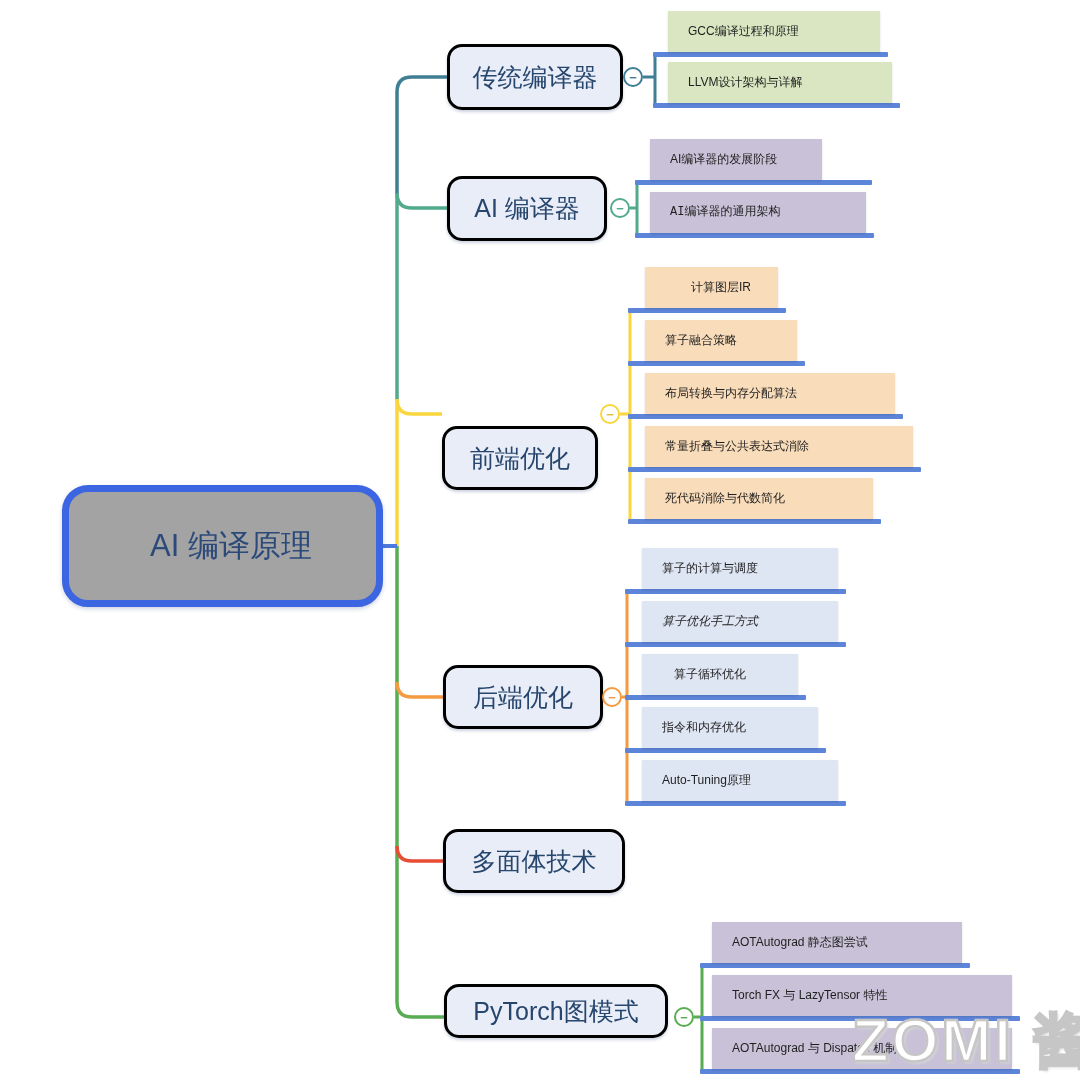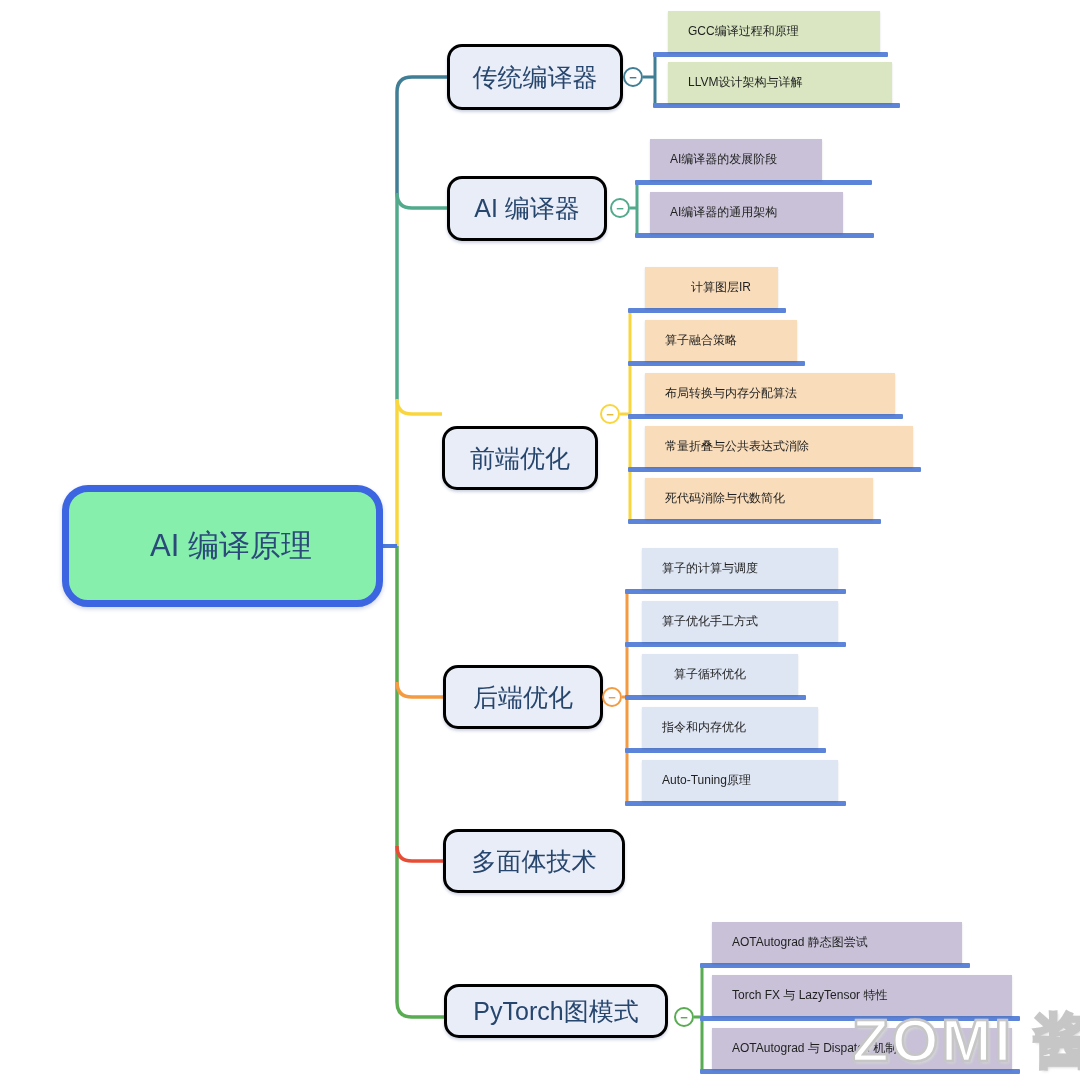--- a/index.html
+++ b/index.html
@@ -3,21 +3,21 @@
 <meta charset="utf-8">
 <style>
   html,body{margin:0;padding:0;background:#ffffff;}
   body{font-family:"Liberation Sans","DejaVu Sans",sans-serif;}
   #canvas{position:relative;width:1080px;height:1086px;background:#ffffff;overflow:hidden;}
   svg.lines{position:absolute;left:0;top:0;z-index:1;}
 
   
   .root-node{
     position:absolute;z-index:3;
-    background:#86efac;border:7px solid #3c65e2;border-radius:26px;
+    background:#a3a3a3;border:7px solid #3c65e2;border-radius:26px;
     display:flex;align-items:center;justify-content:center;
     font-size:31px;font-weight:500;color:#2b4a7a;
     box-shadow:0 2px 4px rgba(60,80,140,.25);
     box-sizing:border-box;white-space:nowrap;padding-left:17px;
   }
   
   .branch-node{
     position:absolute;z-index:3;
     background:#e9edf7;border:3px solid #000000;border-radius:15px;
     display:flex;align-items:center;justify-content:center;
@@ -107,37 +107,37 @@
       <span>−</span>
     </div>
 
   <div class="topic fill-green" style="left:668px;top:11px;width:212px;">GCC编译过程和原理</div>
   <div class="bar" style="left:653px;top:52px;width:235px;"></div>
   <div class="topic fill-green" style="left:668px;top:62px;width:224px;">LLVM设计架构与详解</div>
   <div class="bar" style="left:653px;top:103px;width:247px;"></div>
 
   <div class="topic fill-purple" style="left:650px;top:139px;width:172px;">AI编译器的发展阶段</div>
   <div class="bar" style="left:635px;top:180px;width:237px;"></div>
-  <div class="topic fill-purple" style="left:650px;top:192px;width:193px;">AI编译器的通用架构</div>
+  <div class="topic fill-purple" style="left:650px;top:192px;width:216px;font-family:Liberation Mono, monospace;">AI编译器的通用架构</div>
   <div class="bar" style="left:635px;top:233px;width:239px;"></div>
 
   <div class="topic fill-peach" style="left:645px;top:267px;width:133px;padding-left:46px;">计算图层IR</div>
   <div class="bar" style="left:628px;top:308px;width:158px;"></div>
   <div class="topic fill-peach" style="left:645px;top:320px;width:152px;">算子融合策略</div>
   <div class="bar" style="left:628px;top:361px;width:177px;"></div>
   <div class="topic fill-peach" style="left:645px;top:373px;width:250px;">布局转换与内存分配算法</div>
   <div class="bar" style="left:628px;top:414px;width:275px;"></div>
   <div class="topic fill-peach" style="left:645px;top:426px;width:268px;">常量折叠与公共表达式消除</div>
   <div class="bar" style="left:628px;top:467px;width:293px;"></div>
   <div class="topic fill-peach" style="left:645px;top:478px;width:228px;">死代码消除与代数简化</div>
   <div class="bar" style="left:628px;top:519px;width:253px;"></div>
 
   <div class="topic fill-blue" style="left:642px;top:548px;width:196px;">算子的计算与调度</div>
   <div class="bar" style="left:625px;top:589px;width:221px;"></div>
-  <div class="topic fill-blue" style="left:642px;top:601px;width:196px;">算子优化手工方式</div>
+  <div class="topic fill-blue" style="left:642px;top:601px;width:196px;font-style:italic;">算子优化手工方式</div>
   <div class="bar" style="left:625px;top:642px;width:221px;"></div>
   <div class="topic fill-blue" style="left:642px;top:654px;width:156px;padding-left:32px;">算子循环优化</div>
   <div class="bar" style="left:625px;top:695px;width:181px;"></div>
   <div class="topic fill-blue" style="left:642px;top:707px;width:176px;">指令和内存优化</div>
   <div class="bar" style="left:625px;top:748px;width:201px;"></div>
   <div class="topic fill-blue" style="left:642px;top:760px;width:196px;">Auto-Tuning原理</div>
   <div class="bar" style="left:625px;top:801px;width:221px;"></div>
 
   <div class="topic fill-purple" style="left:712px;top:922px;width:250px;">AOTAutograd 静态图尝试</div>
   <div class="bar" style="left:700px;top:963px;width:270px;"></div>

